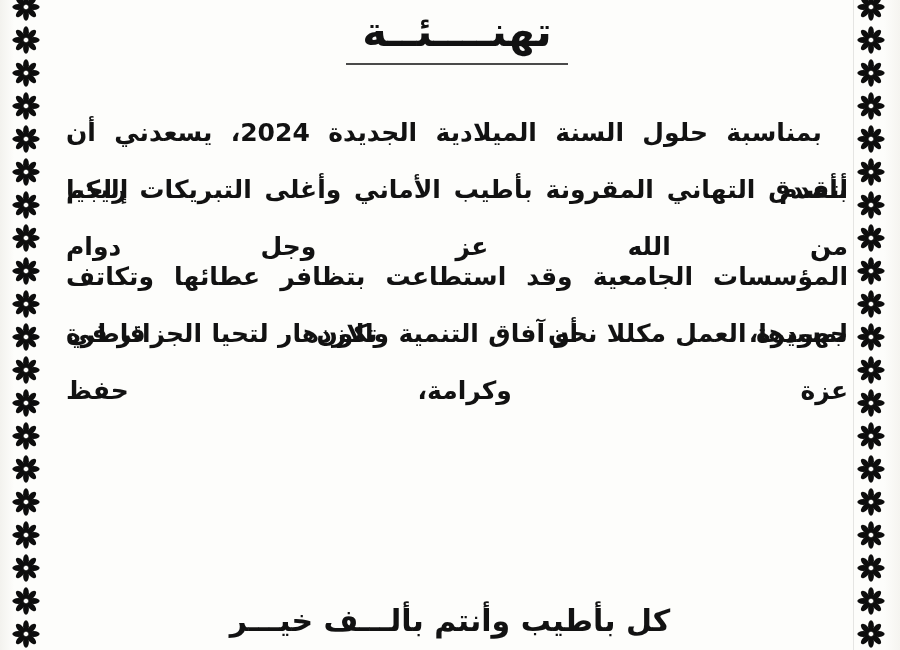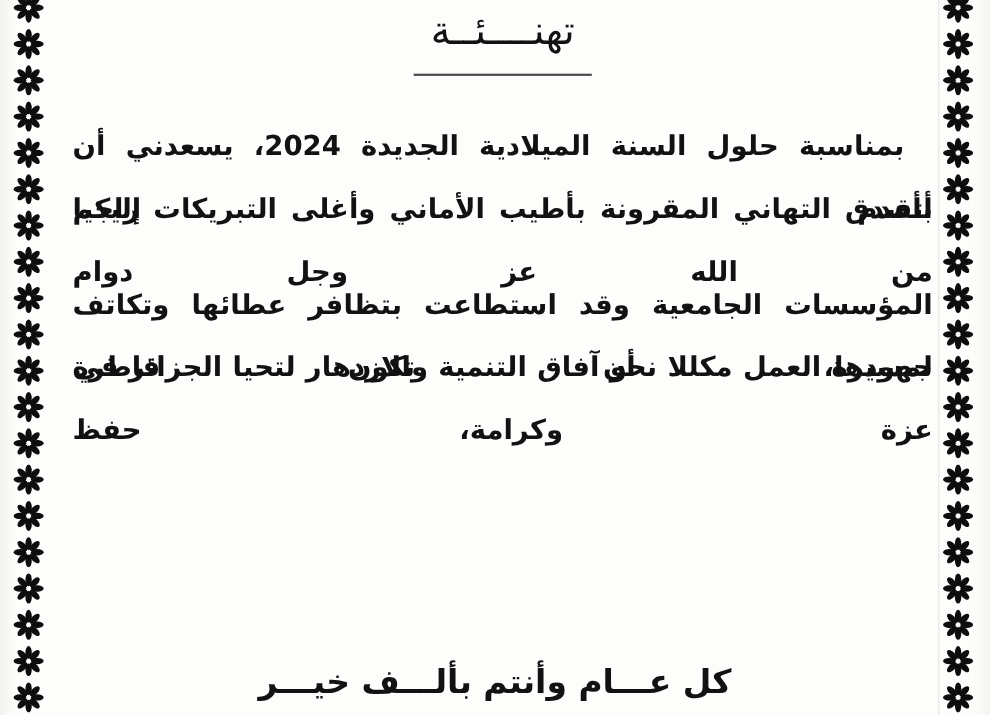--- a/index.html
+++ b/index.html
@@ -38,24 +38,24 @@
     top: 0;
     direction: rtl;
   }
   .title-wrap {
     text-align: center;
     margin-top: 6px;
     height: 66px;
   }
   .title {
     display: inline-block;
-    font-size: 36px;
-    font-weight: normal;
+    font-size: 42px;
+    font-weight: bold;
     line-height: 1.25;
-    padding: 0 16px 16px 16px;
+    padding: 0 16px 4px 16px;
     border-bottom: 2px solid #4a4a4a;
   }
   .paragraph { direction: rtl; }
   .p1 { margin-top: 32px; }
   .p2 { margin-top: 30px; }
   .line {
     height: 57px;
     line-height: 57px;
     font-size: 25px;
     font-weight: bold;
@@ -620,15 +620,15 @@
       <div class="line fill">بأصدق التهاني المقرونة بأطيب الأماني وأغلى التبريكات راجيا من الله عز وجل دوام</div>
     </div>
 
     <div class="paragraph p2">
       <div class="line fill">المؤسسات الجامعية وقد استطاعت بتظافر عطائها وتكاتف جهودها، أن تكون قاطرة</div>
       <div class="line fill">لمسيرة العمل مكللا نحو آفاق التنمية والازدهار لتحيا الجزائر في عزة وكرامة، حفظ</div>
     </div>
 
   </div>
 
-  <div class="closing">كل عـــام وأنتم بألـــف خيـــر</div>
+  <div class="closing">كل بأطيب وأنتم بألـــف خيـــر</div>
 
 </div>
 
 </body></html>

